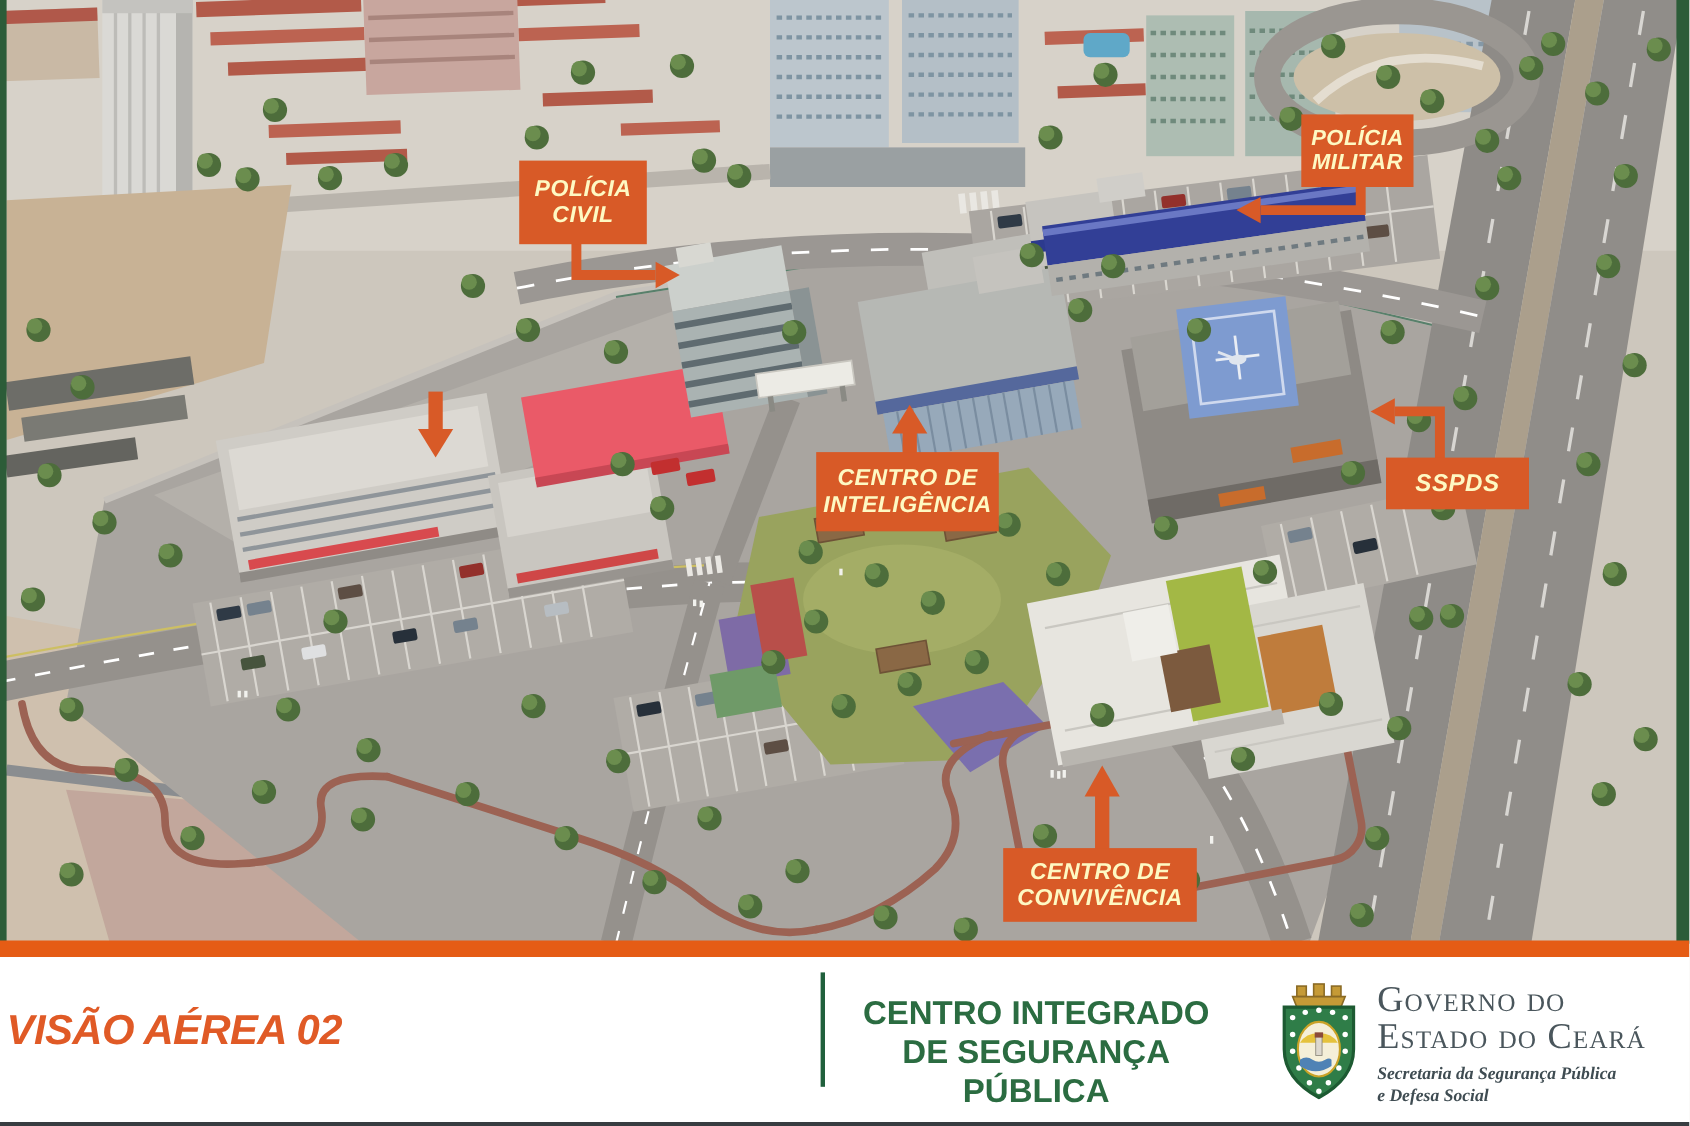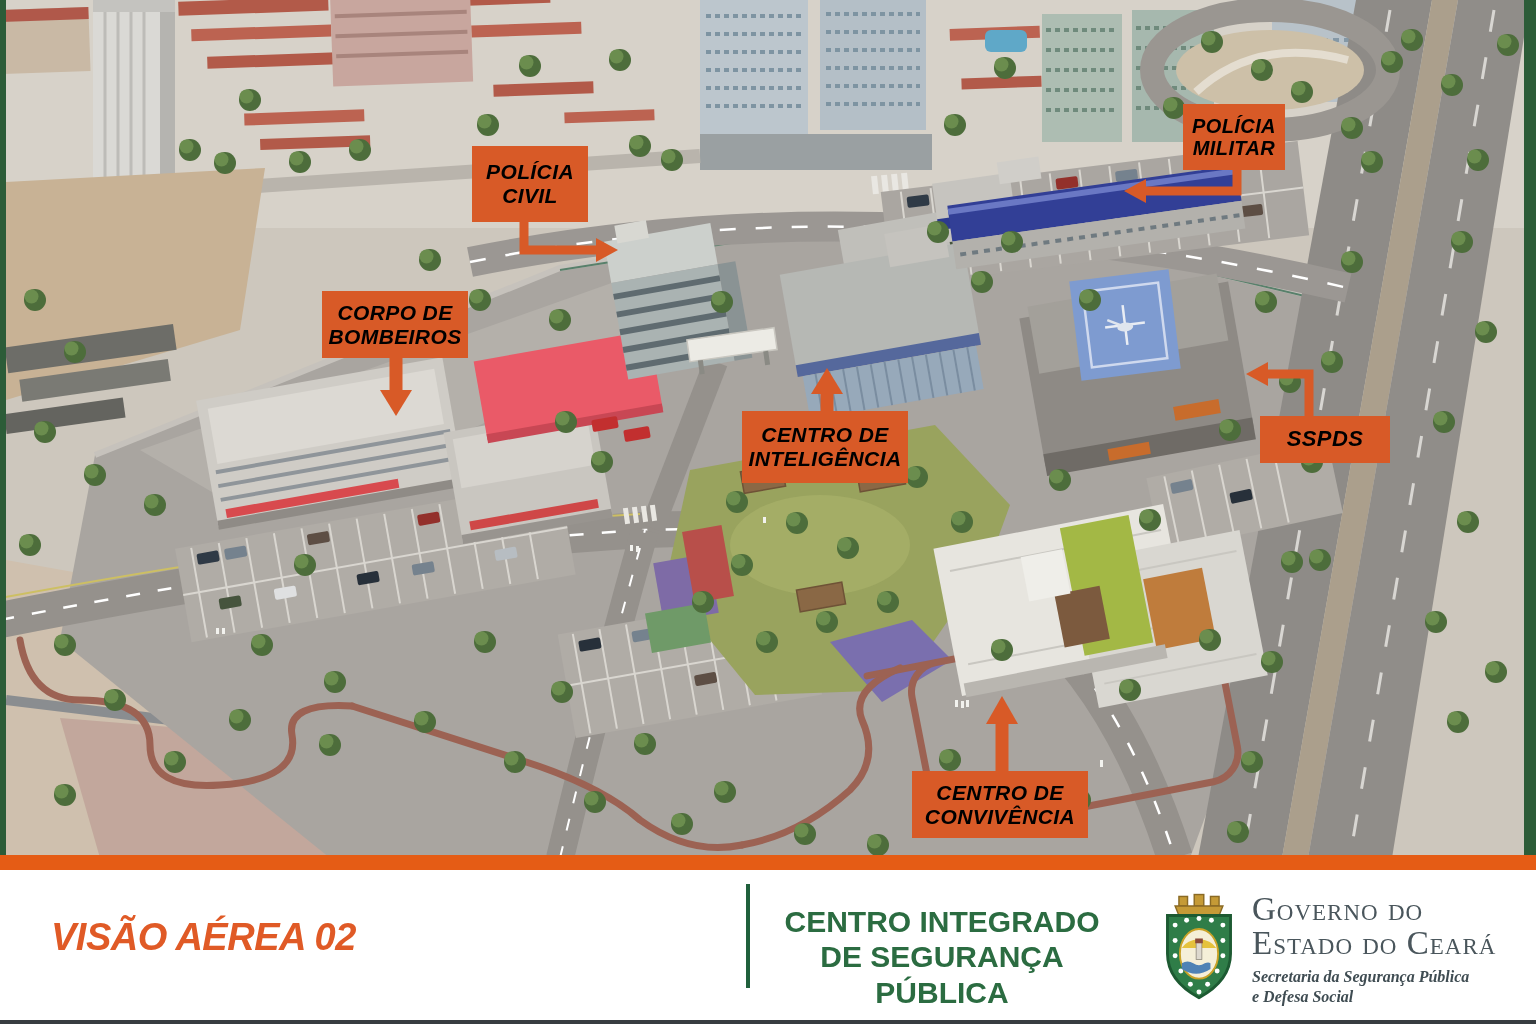--- a/index.html
+++ b/index.html
@@ -4,30 +4,30 @@
 <style>
   html,body{margin:0;padding:0;background:#ffffff;}
   .stage{position:relative;width:1536px;height:1024px;overflow:hidden;background:#fff;
          font-family:"Liberation Sans",sans-serif;}
   .scene-wrap{position:absolute;left:0;top:0;width:1536px;height:858px;}
   .scene{display:block;}
   .edge-strip{position:absolute;top:0;height:858px;background:#2c5c38;}
   .edge-left{left:0;width:6px;}
   .edge-right{left:1524px;width:12px;}
   
-  .callout{position:absolute;background:#d85a27;color:#000000;display:flex;align-items:center;justify-content:center;
+  .callout{position:absolute;background:#d85a27;color:#fef9c3;display:flex;align-items:center;justify-content:center;
            text-align:center;font-weight:bold;font-style:italic;white-space:pre-line;line-height:1.12;
            letter-spacing:.4px;font-size:21px;text-transform:uppercase;}
   .arrows{position:absolute;left:0;top:0;pointer-events:none;}
   
   .orange-bar{position:absolute;left:0;top:855px;width:1536px;height:15px;background:#e55c15;}
   .footer{position:absolute;left:0;top:870px;width:1536px;height:150px;background:#ffffff;}
   .bottom-line{position:absolute;left:0;top:1020px;width:1536px;height:4px;background:#383d41;}
   .view-label{position:absolute;left:6px;top:46px;font-size:38px;font-weight:bold;font-style:italic;
-              color:#e05a26;letter-spacing:-0.5px;margin-left:45px;}
+              color:#e05a26;letter-spacing:-0.5px;}
   .footer-divider{position:absolute;left:746px;top:14px;width:4px;height:104px;background:#20603c;}
   .project-title{position:absolute;left:762px;top:34px;width:360px;text-align:center;font-size:30px;
                  font-weight:bold;color:#2b6c41;line-height:1.18;white-space:pre-line;letter-spacing:0px;}
   .gov-block{position:absolute;left:1150px;top:16px;width:386px;height:140px;}
   .coat{position:absolute;left:6px;top:4px;}
   .gov-text{position:absolute;left:102px;top:6px;width:300px;color:#4a565c;}
   .gov-name{font-family:"Liberation Serif",serif;font-variant:small-caps;font-size:33px;line-height:1.04;
             letter-spacing:1px;color:#4a565c;}
   .gov-secretariat{margin-top:6px;font-family:"Liberation Serif",serif;font-style:italic;font-weight:bold;
                    font-size:16px;line-height:1.25;color:#3f4c52;white-space:pre-line;}
@@ -542,22 +542,20 @@
       <polygon points="1268,362 1268,386 1246,374" stroke="none"></polygon>
       <path d="M1002 772 V722" fill="none" stroke-width="13"></path>
       <polygon points="986,724 1018,724 1002,696" stroke="none"></polygon>
     </g>
   </svg>
 
   <div class="callout" style="left:472px;top:146px;width:116px;height:76px;">POLÍCIA
 CIVIL</div>
   <div class="callout" style="left:1183px;top:104px;width:102px;height:66px;font-size:20px;">POLÍCIA
 MILITAR</div>
-  <div class="callout" style="left:322px;top:291px;width:146px;height:67px;">CORPO DE
-BOMBEIROS</div>
   <div class="callout" style="left:742px;top:411px;width:166px;height:72px;">CENTRO DE
 INTELIGÊNCIA</div>
   <div class="callout" style="left:1260px;top:416px;width:130px;height:47px;font-size:22px;">SSPDS</div>
   <div class="callout" style="left:912px;top:771px;width:176px;height:67px;">CENTRO DE
 CONVIVÊNCIA</div>
   </div>
 
   <div class="orange-bar"></div>
 
   <div class="footer">

